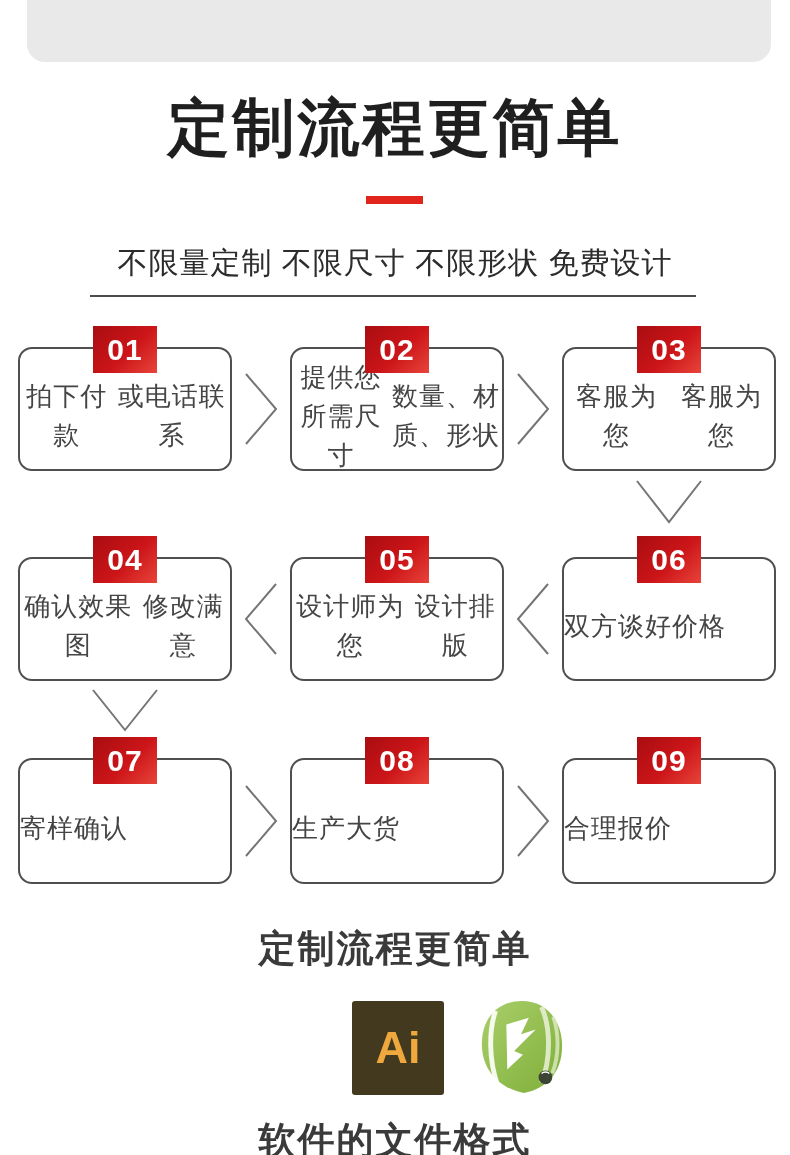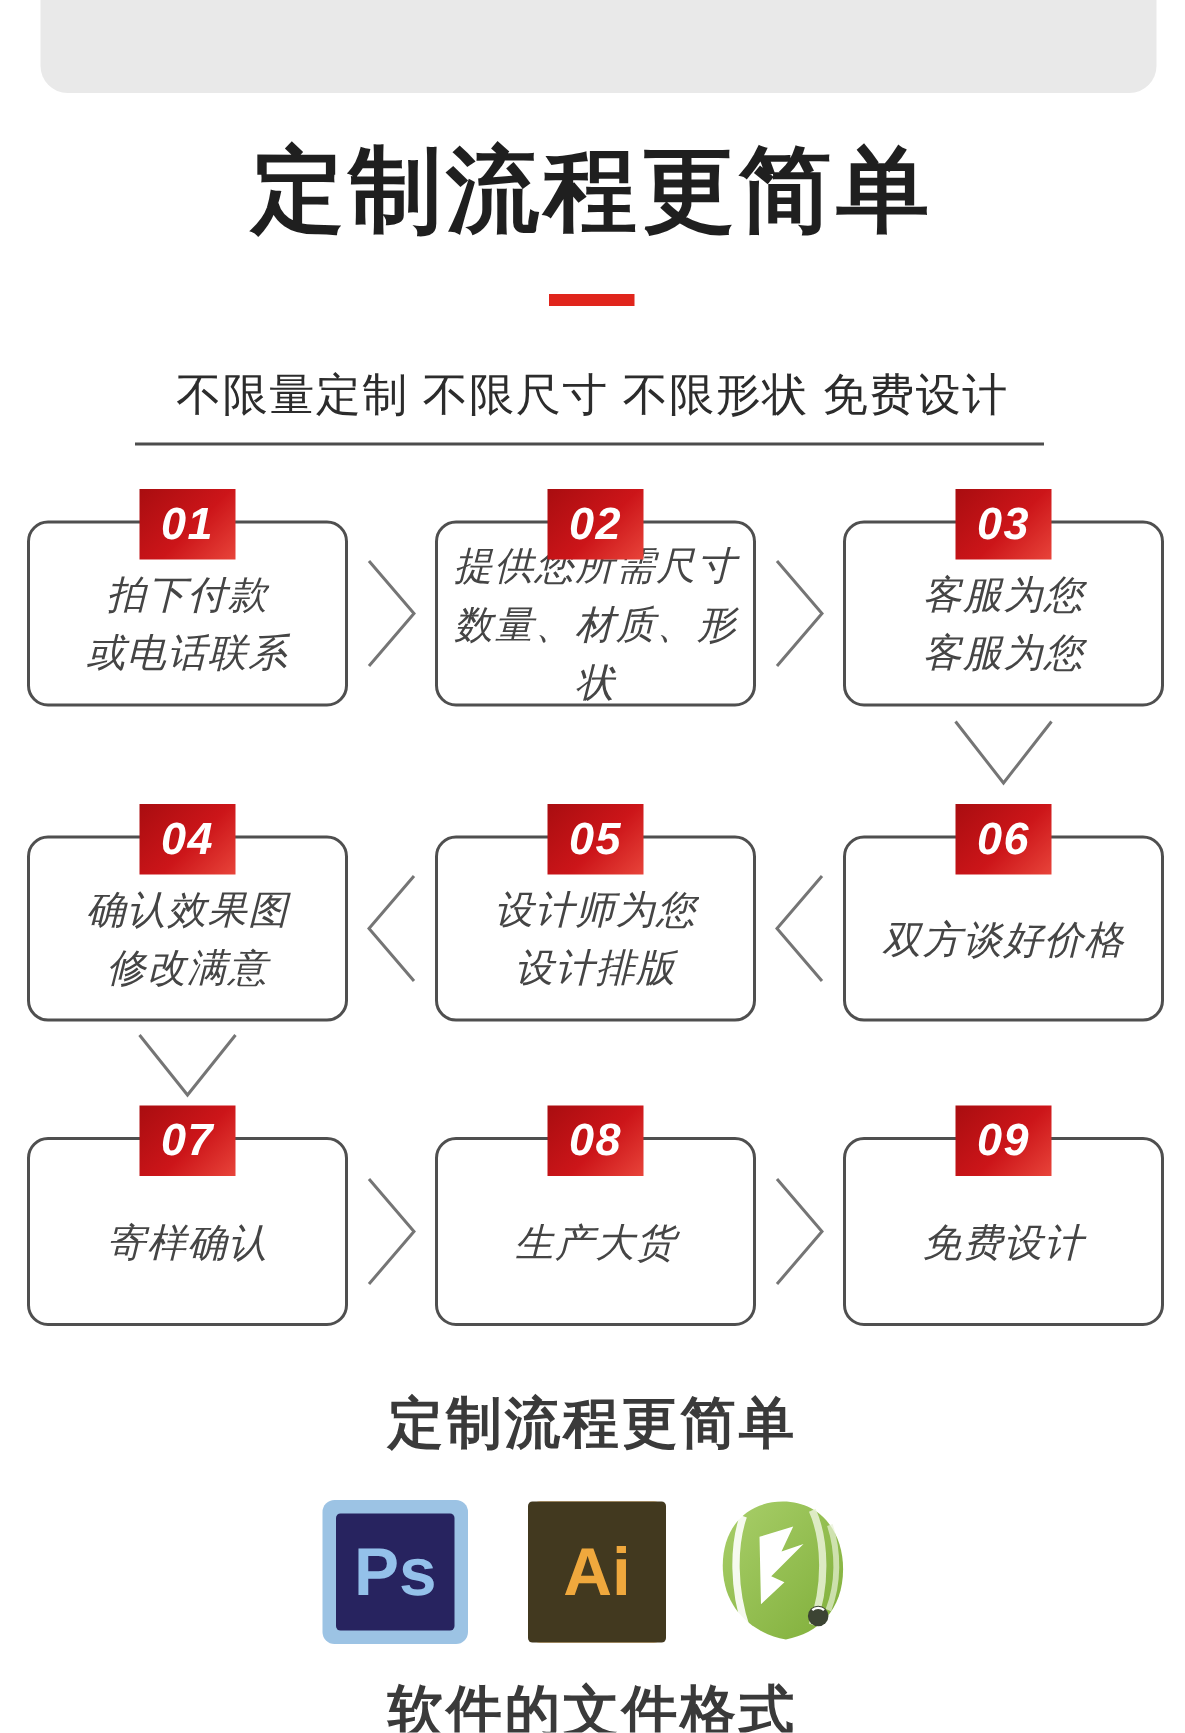--- a/index.html
+++ b/index.html
@@ -17,22 +17,22 @@
 
   .underline{position:absolute;left:366px;top:196px;width:57px;height:8px;background:#e0251c;}
 
   .subtitle{position:absolute;left:0;top:243px;width:790px;text-align:center;
     font-size:30px;font-weight:400;color:#2c2c2c;letter-spacing:1px;}
 
   .hr{position:absolute;left:90px;top:295px;width:606px;height:2px;background:#4c4c4c;}
 
   .box{position:absolute;width:214px;height:124px;background:#fff;
     border:2px solid #4f4f4f;border-radius:14px;box-sizing:border-box;
-    display:flex;flex-direction:column;align-items:center;justify-content:center;
-    padding-top:14px;font-style:italic;}
+    display:flex;flex-direction:row;align-items:center;justify-content:flex-start;
+    padding-top:14px;}
   .box .line{font-size:26px;color:#454545;line-height:39px;letter-spacing:1px;text-align:center;}
   .box .line:empty{display:none;}
 
   .badge{position:absolute;top:-23px;left:50%;transform:translateX(-50%);
     width:64px;height:47px;
     background:linear-gradient(135deg,#a90d10 0%,#cc1519 55%,#e8443a 100%);
     color:#fff;font-size:30px;font-weight:bold;
     display:flex;align-items:center;justify-content:center;letter-spacing:1px;}
 
   .r1{top:347px;} .r2{top:557px;} .r3{top:758px;height:126px;}
@@ -102,41 +102,38 @@
   <div class="box r3 c1">
     <div class="badge">07</div>
     <div class="line">寄样确认</div>
   </div>
   <div class="box r3 c2">
     <div class="badge">08</div>
     <div class="line">生产大货</div>
   </div>
   <div class="box r3 c3">
     <div class="badge">09</div>
-    <div class="line">免费设计</div>
+    <div class="line">合理报价</div>
   </div>
 
   <svg class="arrows" viewBox="0 0 790 1155" xmlns="http://www.w3.org/2000/svg">
     <g fill="none" stroke="#757575" stroke-width="2">
       <polyline points="246,374 276,409 246,444"></polyline>
       <polyline points="518,374 548,409 518,444"></polyline>
       <polyline points="637,481 669,522 701,481"></polyline>
       <polyline points="276,584 246,619 276,654"></polyline>
       <polyline points="548,584 518,619 548,654"></polyline>
       <polyline points="93,690 125,730 157,690"></polyline>
       <polyline points="246,786 276,821 246,856"></polyline>
       <polyline points="518,786 548,821 518,856"></polyline>
     </g>
   </svg>
 
   <div class="heading sw-heading">定制流程更简单</div>
 
-  <div class="appicon icon-ps">
-    <div class="inner">Ps</div>
-  </div>
   <div class="appicon icon-ai">
     <div class="inner">Ai</div>
   </div>
   <div class="appicon icon-cdr">
     <svg viewBox="0 0 90 98" width="88" height="98" xmlns="http://www.w3.org/2000/svg">
       <defs>
         <linearGradient id="cg" x1="0" y1="0" x2="1" y2="1">
           <stop offset="0" stop-color="#a9cf6a"></stop>
           <stop offset="1" stop-color="#7fae39"></stop>
         </linearGradient>

